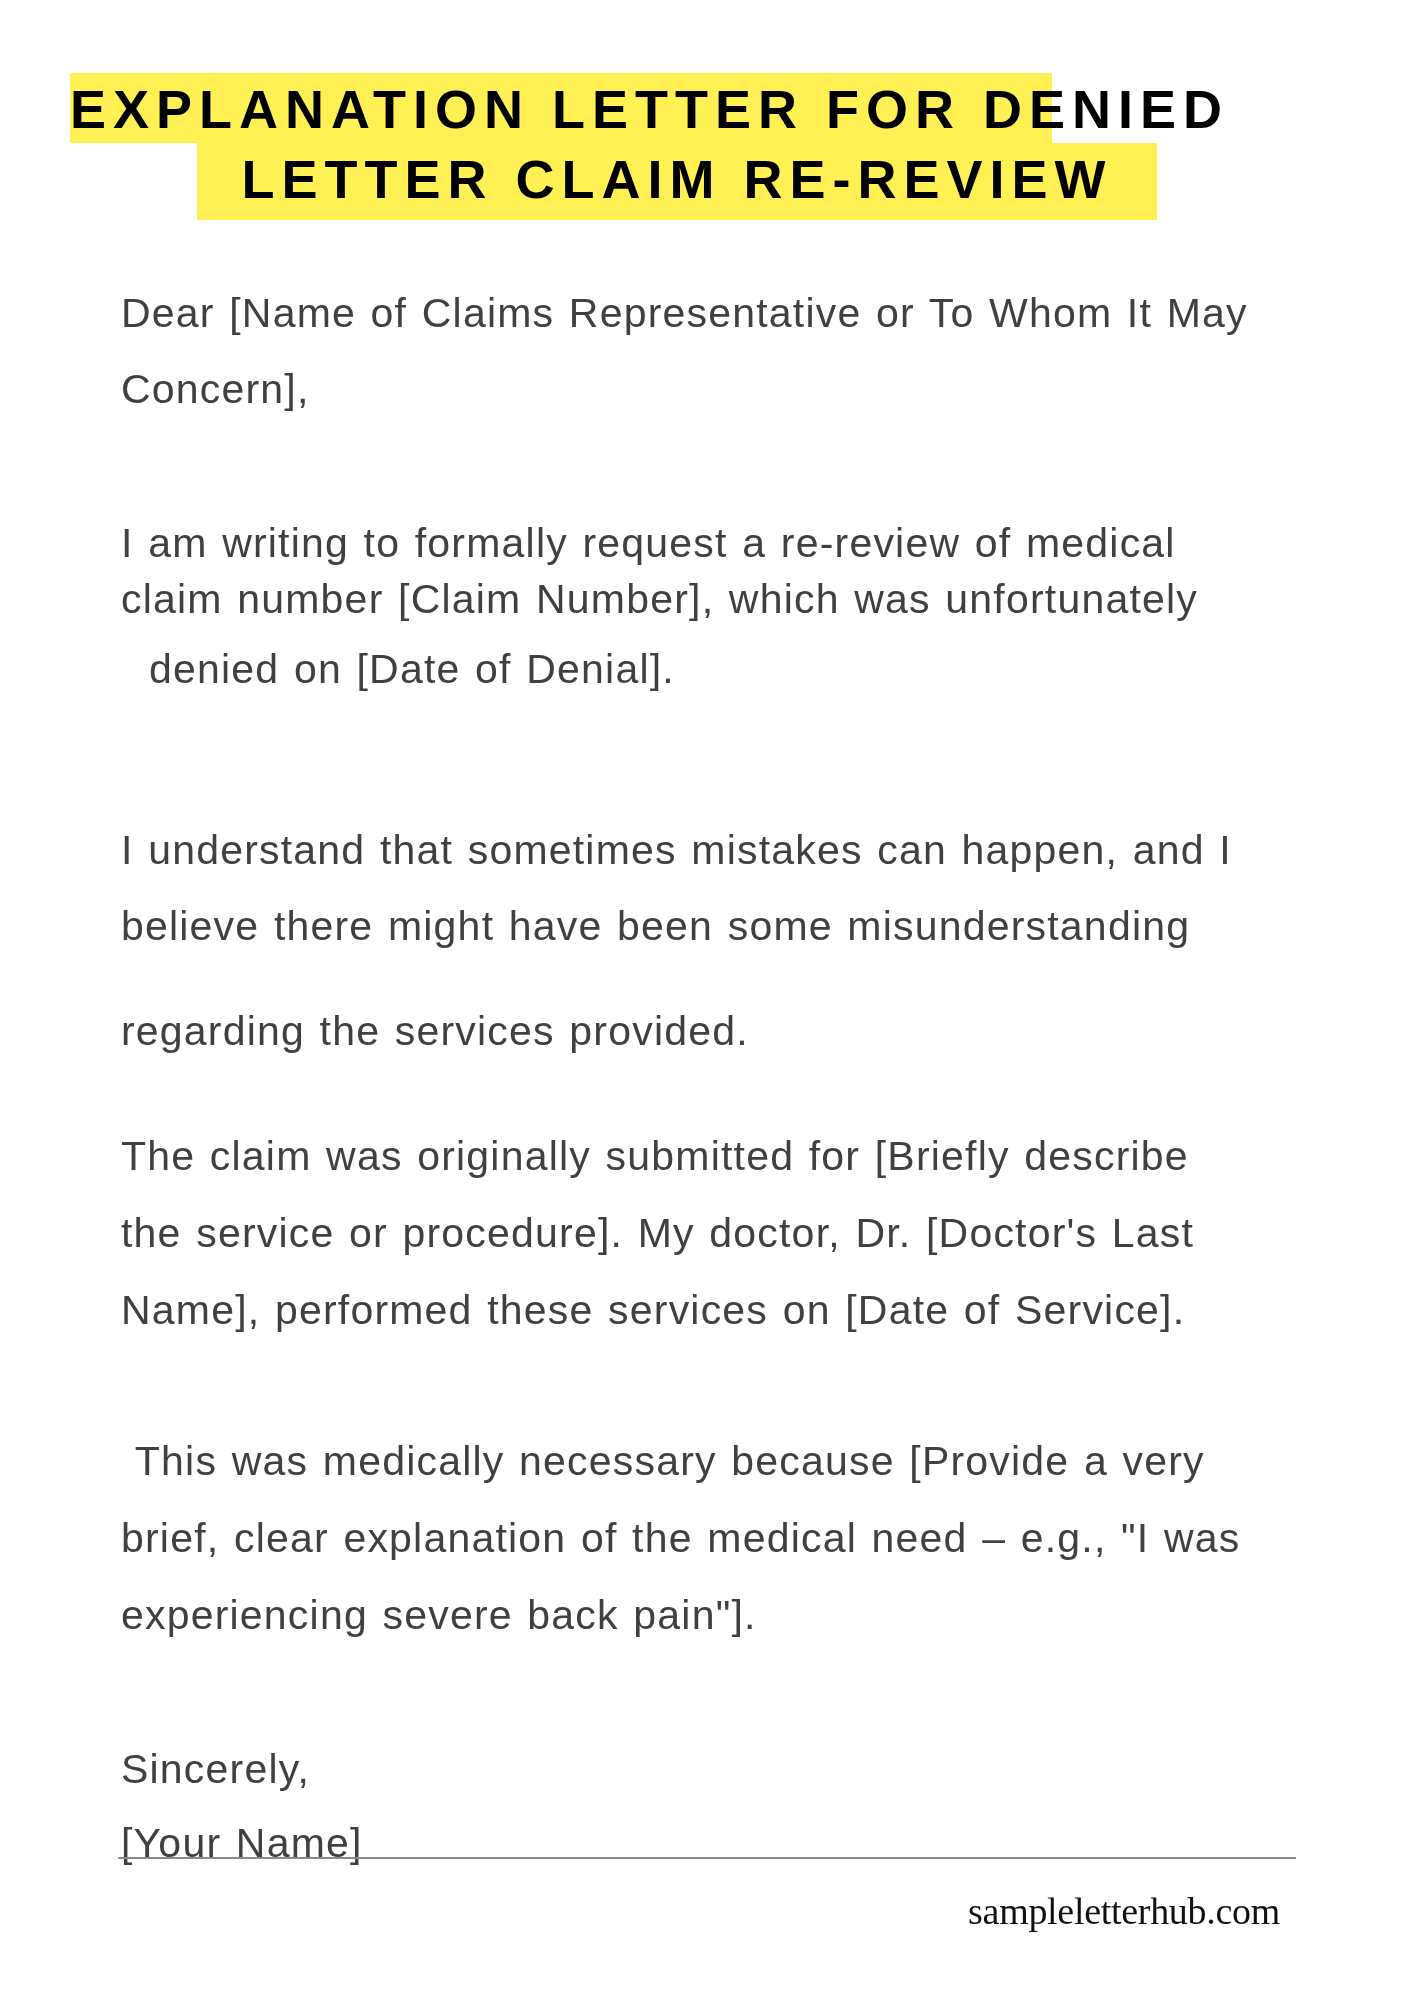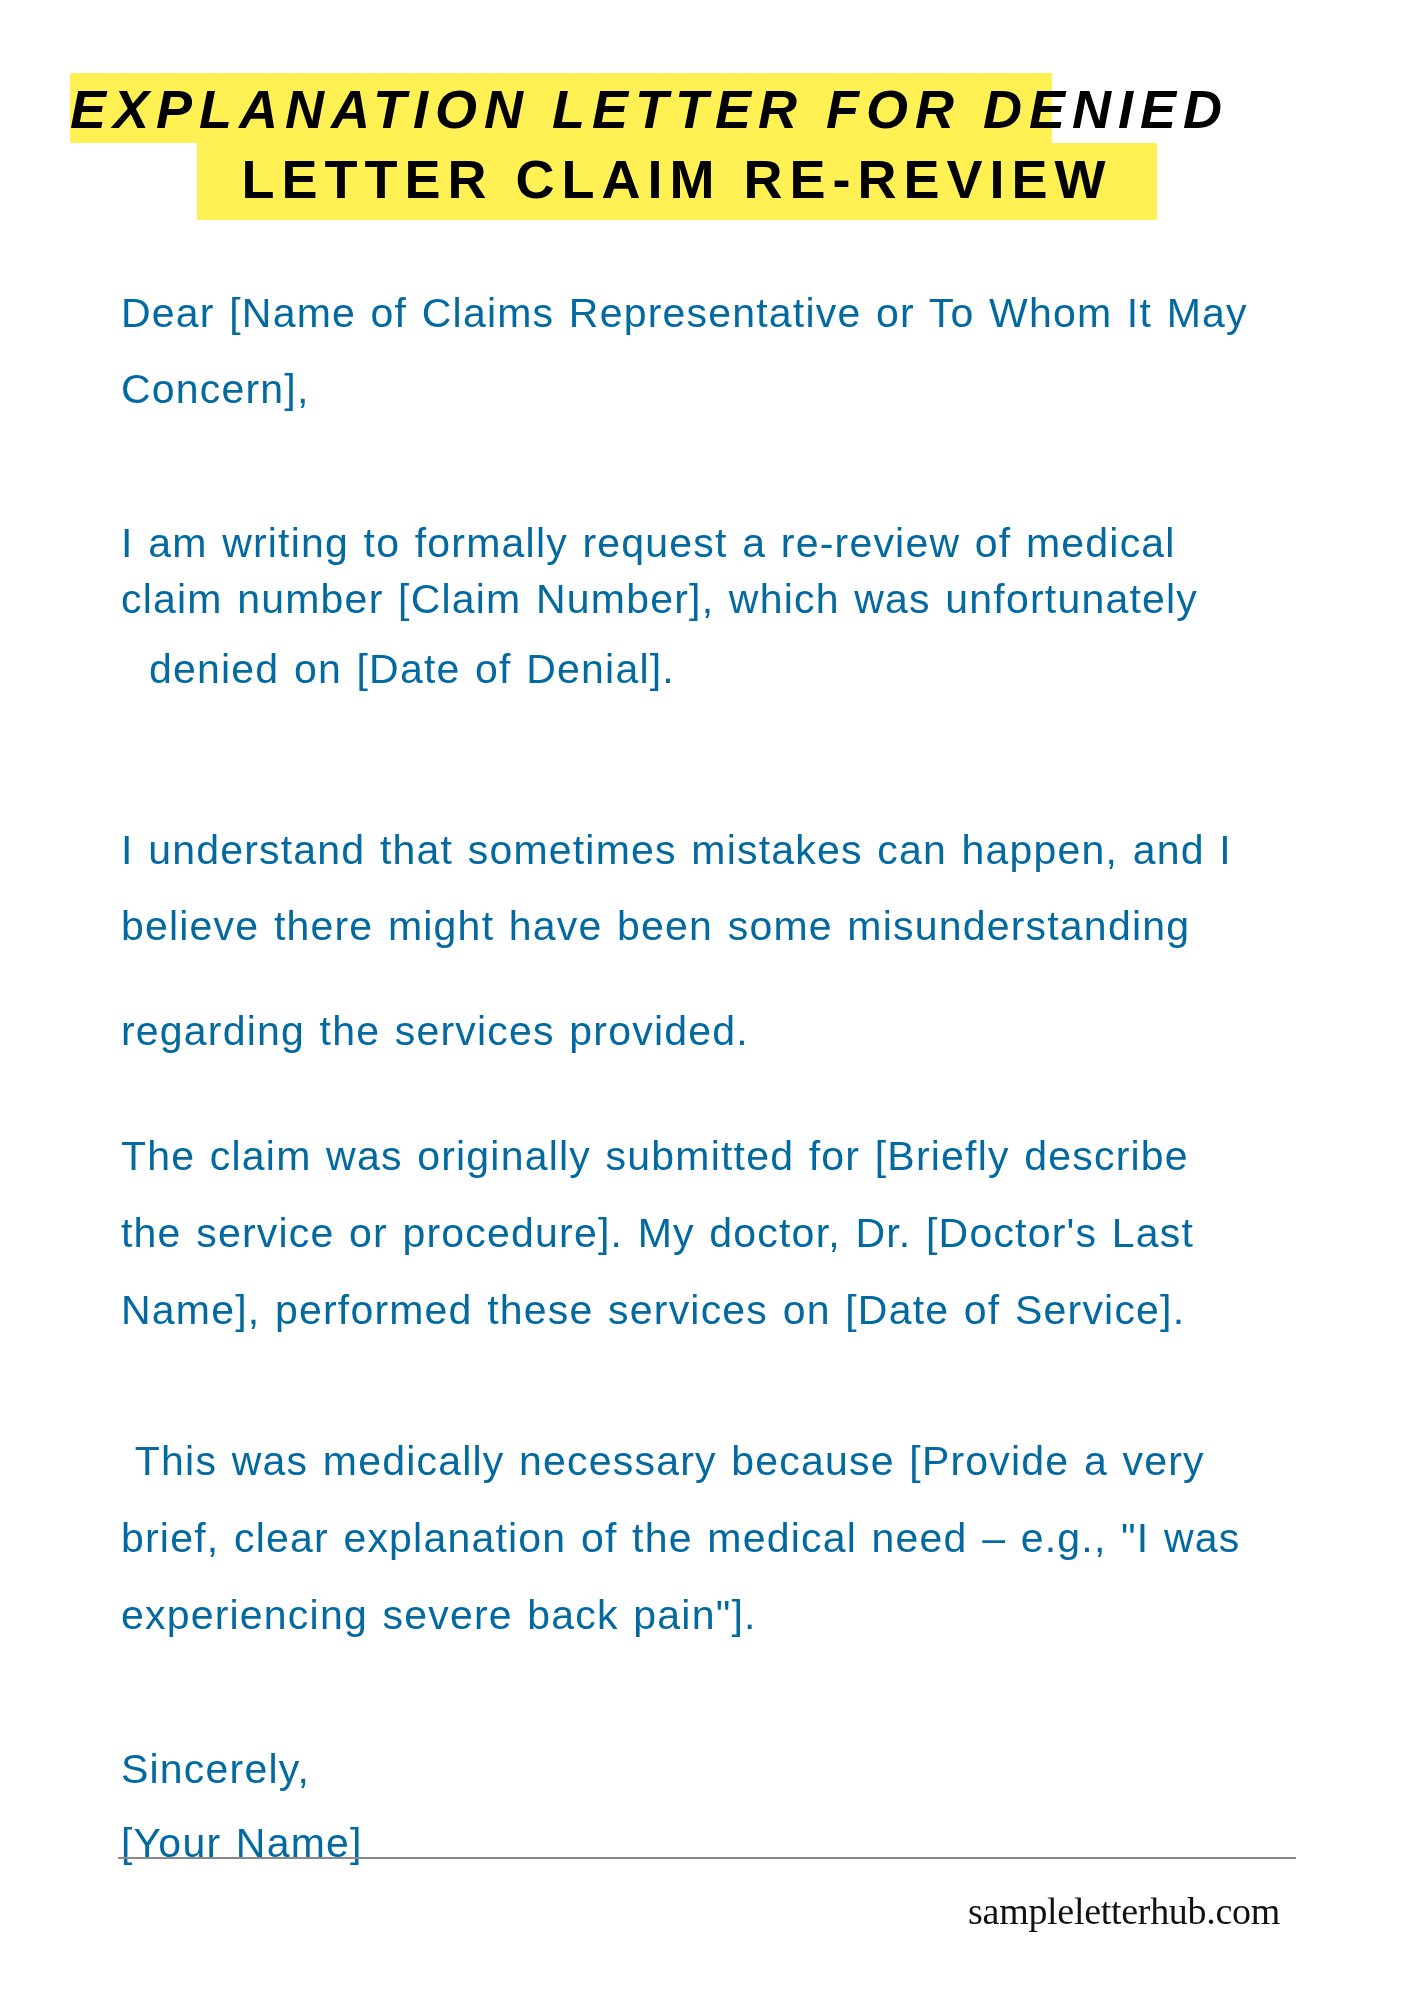--- a/index.html
+++ b/index.html
@@ -27,39 +27,38 @@
     line-height: 70px;
     text-align: center;
     box-sizing: border-box;
   }
   #title-line-1 {
     left: 70px;
     top: 73px;
     width: 982px;
     height: 70px;
     line-height: 72px;
-    font-style: italic;
   }
   #title-line-2 {
     left: 197px;
     top: 143px;
     width: 960px;
     height: 77px;
     line-height: 72px;
   }
   .body-line {
     position: absolute;
     left: 121px;
     font-size: 41px;
     letter-spacing: 1.2px;
     word-spacing: 2px;
     white-space: nowrap;
     line-height: 50px;
     height: 50px;
-    color: #0369a1;
+    color: #404040;
   }
   .signature-rule {
     position: absolute;
     left: 118px;
     top: 1857px;
     width: 1178px;
     height: 0;
     border-top: 2px solid #8a8a8a;
   }
   .site-footer {

